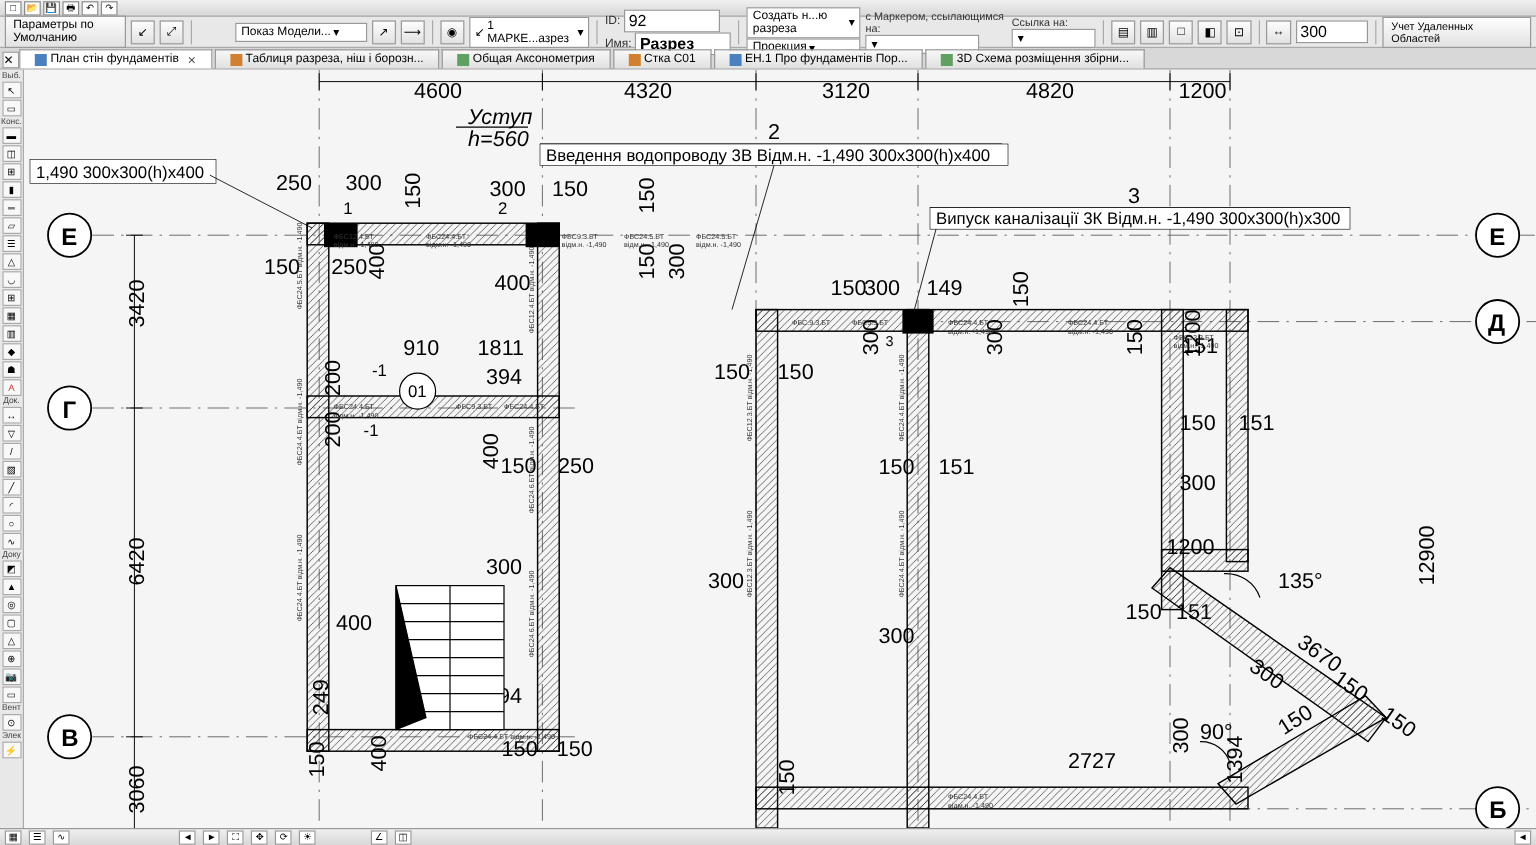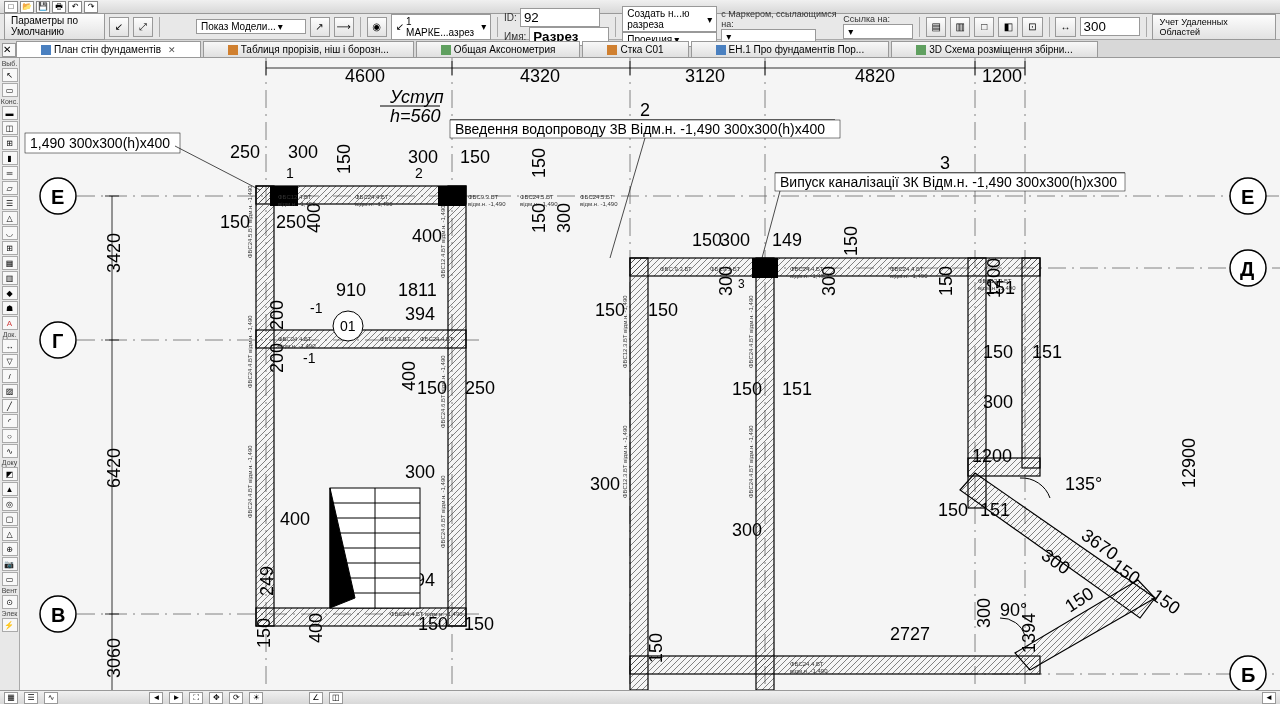--- a/index.html
+++ b/index.html
@@ -13,21 +13,21 @@
 .options-bar { height: 26px; background: #e8e8e8; border-bottom: 1px solid #aaa; display: flex; align-items: center; gap: 4px; padding: 1px 4px; font-size: 10px; }
 .options-bar .button { padding: 2px 6px; background: linear-gradient(#fdfdfd,#e2e2e2); border: 1px solid #999; }
 .options-bar .dropdown { padding: 1px 4px; background:#fff; border:1px solid #999; display:flex; align-items:center; gap:2px; }
 .options-bar .field-label { color:#333; }
 .options-bar .field-input { background:#fff; border:1px solid #999; padding:1px 3px; width:90px; }
 .options-bar .togglebtn { width:22px; height:20px; background:linear-gradient(#fdfdfd,#e2e2e2); border:1px solid #999; display:flex; align-items:center; justify-content:center; font-size:10px;}
 .sep { width:1px; height:20px; background:#aaa; margin:0 2px; }
 
 
 .tab-bar { height: 18px; background:#d8d8d8; border-bottom:1px solid #999; display:flex; align-items:flex-end; padding:0 2px; font-size:10px; }
-.tab { padding:2px 24px; background:linear-gradient(#f8f8f8,#e0e0e0); border:1px solid #999; border-bottom:none; margin-right:2px; display:flex; align-items:center; gap:3px; }
+.tab { padding:2px 12px; background:linear-gradient(#f8f8f8,#e0e0e0); border:1px solid #999; border-bottom:none; margin-right:2px; display:flex; align-items:center; gap:3px; }
 .tab.active { background:#fff; }
 .tab .xclose { font-size:9px; color:#555; margin-left:4px;}
 .tab .tabico { width:10px; height:10px; background:#4a80c0; display:inline-block; }
 .tab .tabico.orange { background:#d08030; }
 .tab .tabico.green { background:#60a060; }
 
 
 .left-tools { position:absolute; left:0; top:58px; width:20px; bottom:14px; background:#e8e8e8; border-right:1px solid #aaa; display:flex; flex-direction:column; align-items:center; gap:1px; padding-top:2px; }
 .left-tools .tool { width:16px; height:14px; background:#f8f8f8; border:1px solid #aaa; font-size:8px; display:flex; align-items:center; justify-content:center; }
 .left-tools .lbl { font-size:7px; color:#444; }
@@ -125,21 +125,21 @@
 
 <div class="tab-bar">
   <span class="tool" style="width:14px;height:14px;border:1px solid #999;background:#f8f8f8;">✕</span>
   <div class="tab active">
       <span class="tabico"></span>
       <span>План стін фундаментів</span>
       <span class="xclose">✕</span>
     </div>
   <div class="tab">
       <span class="tabico orange"></span>
-      <span>Таблиця прорізів, ніш і борозн...</span>
+      <span>Таблиця разреза, ніш і борозн...</span>
     </div>
   <div class="tab">
       <span class="tabico green"></span>
       <span>Общая Аксонометрия</span>
     </div>
   <div class="tab">
       <span class="tabico orange"></span>
       <span>Стка С01</span>
     </div>
   <div class="tab">

